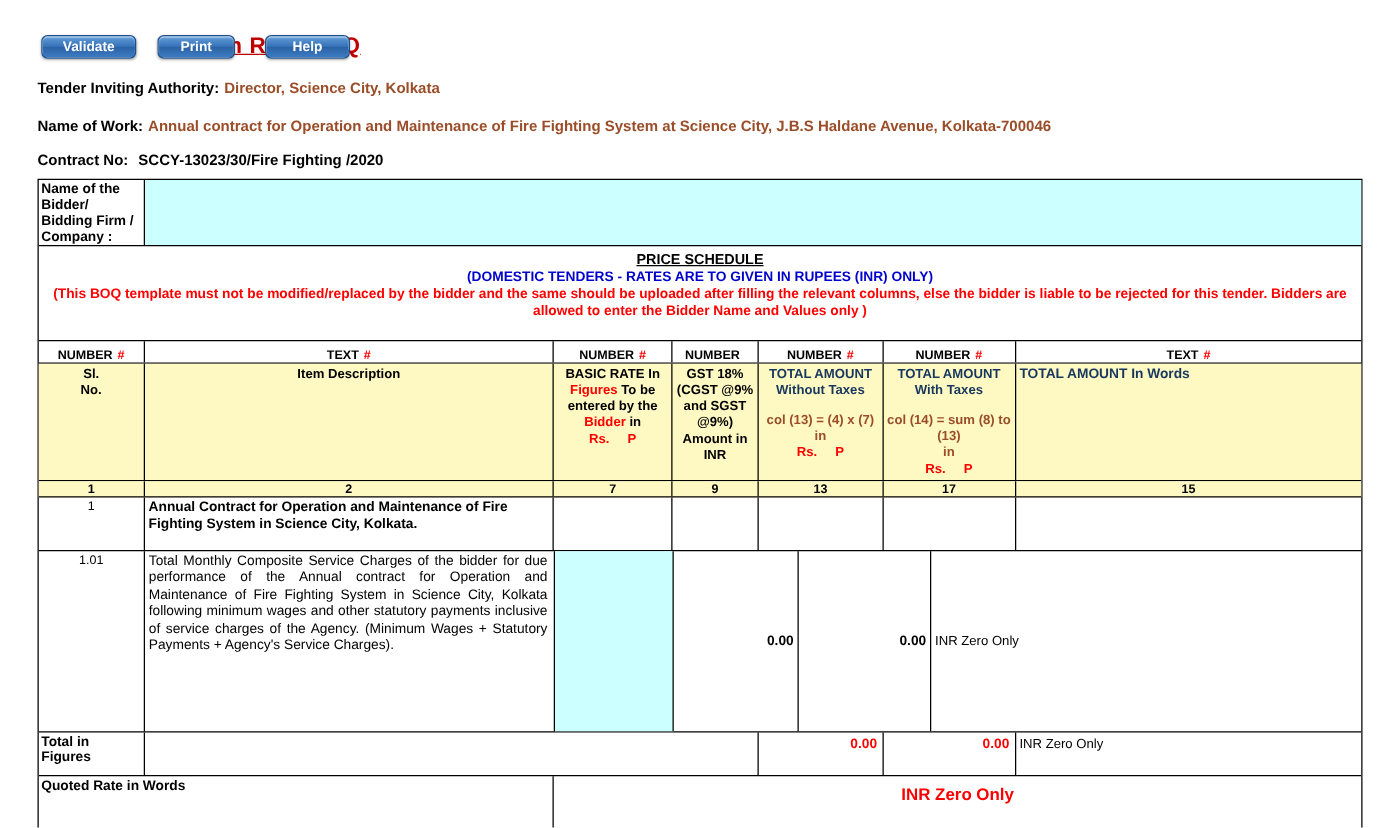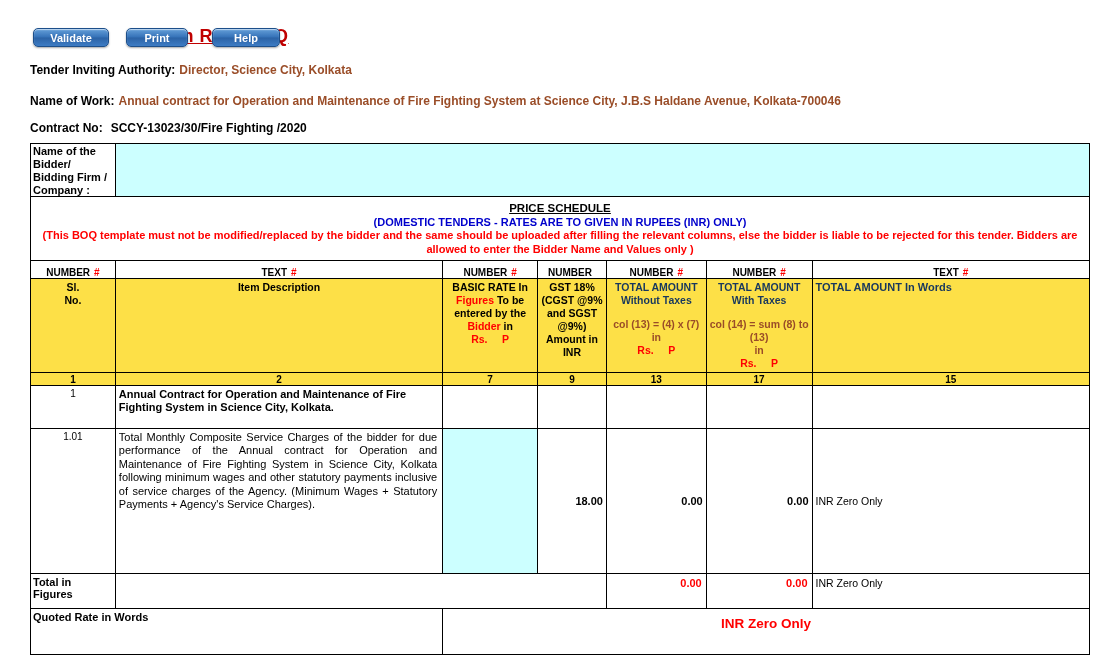--- a/index.html
+++ b/index.html
@@ -29,25 +29,25 @@
 
   
   .tbl { position:absolute; left:30px; top:143px; width:1060px; border:1px solid #000; background:#fff; }
   .row { display:flex; border-bottom:1px solid #000; }
   .row:last-child { border-bottom:none; }
   .cell { border-right:1px solid #000; overflow:hidden; }
   .cell:last-child { border-right:none; }
   .c1{width:85px}.c2{width:328px}.c3{width:95px}.c4{width:69px}.c5{width:100px}.c6{width:106px}.c7{width:277px}
   .m25{width:492px}.mq1{width:413px}.mq2{width:647px}
 
-  .rA{height:53px}.rB{height:64px;display:block}.rC{height:18px}.rD{height:94px}
+  .rA{height:53px}.rB{height:76px;display:block}.rC{height:18px}.rD{height:94px}
   .rE{height:13px}.rF{height:43px}.rG{height:145px}.rH{height:35px}.rI{height:45px;border-bottom:none}
 
   .cyan { background:#ccffff; }
-  .gray { background:#fde047;justify-content:space-between; }
+  .gray { background:#fef9c3;justify-content:space-between; }
 
   .bidder-label { font-size:11px; font-weight:bold; line-height:13px; padding:1px 2px; }
 
   .ps-head { text-align:center; padding-top:4px; }
   .ps-title { font-size:11.5px; font-weight:bold; text-decoration:underline; line-height:14px; }
   .ps-sub { font-size:11px; font-weight:bold; color:#0000cc; line-height:14px; }
   .ps-warn { font-size:11px; font-weight:bold; color:#ff0000; line-height:13.5px; padding:0 4px; }
 
   .type-cell { display:flex; align-items:flex-end; justify-content:center; gap:4px;
     font-size:10px; font-weight:bold; }
@@ -193,21 +193,20 @@
     <div class="cell c6"></div>
     <div class="cell c7"></div>
   </div>
 
   <div class="row rG">
     <div class="cell c1 sl">1.01</div>
     <div class="cell c2 desc-just">
       <p>Total Monthly Composite Service  Charges of the bidder for due performance of the  Annual contract for Operation and Maintenance of Fire Fighting System  in Science City, Kolkata following minimum wages and other statutory payments inclusive of service charges of the Agency. (Minimum Wages + Statutory Payments + Agency's Service Charges).</p>
     </div>
     <div class="cell c3 cyan"></div>
-    <div class="cell c4 val-right">18.00</div>
     <div class="cell c5 val-right">0.00</div>
     <div class="cell c6 val-right">0.00</div>
     <div class="cell c7 words-mid">INR Zero Only</div>
   </div>
 
   <div class="row rH">
     <div class="cell c1 tot-label">Total in Figures</div>
     <div class="cell m25"></div>
     <div class="cell c5 tot-val">0.00</div>
     <div class="cell c6 tot-val">0.00</div>

